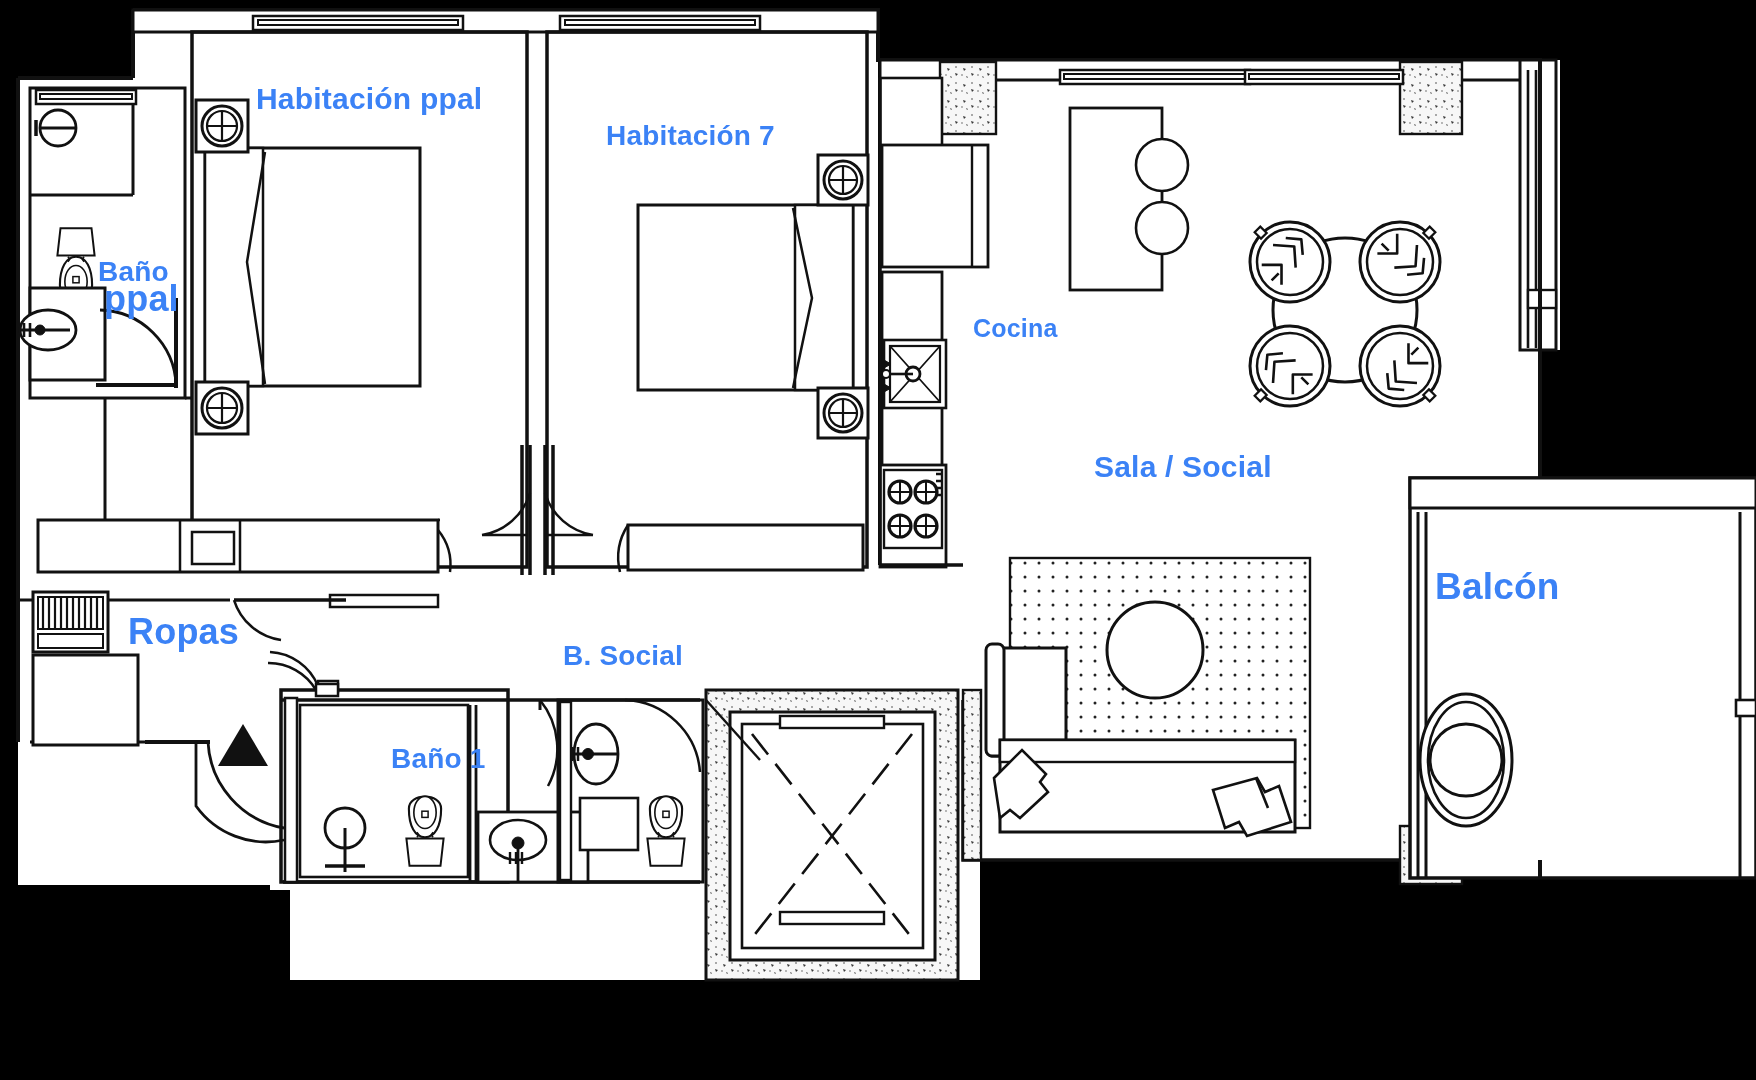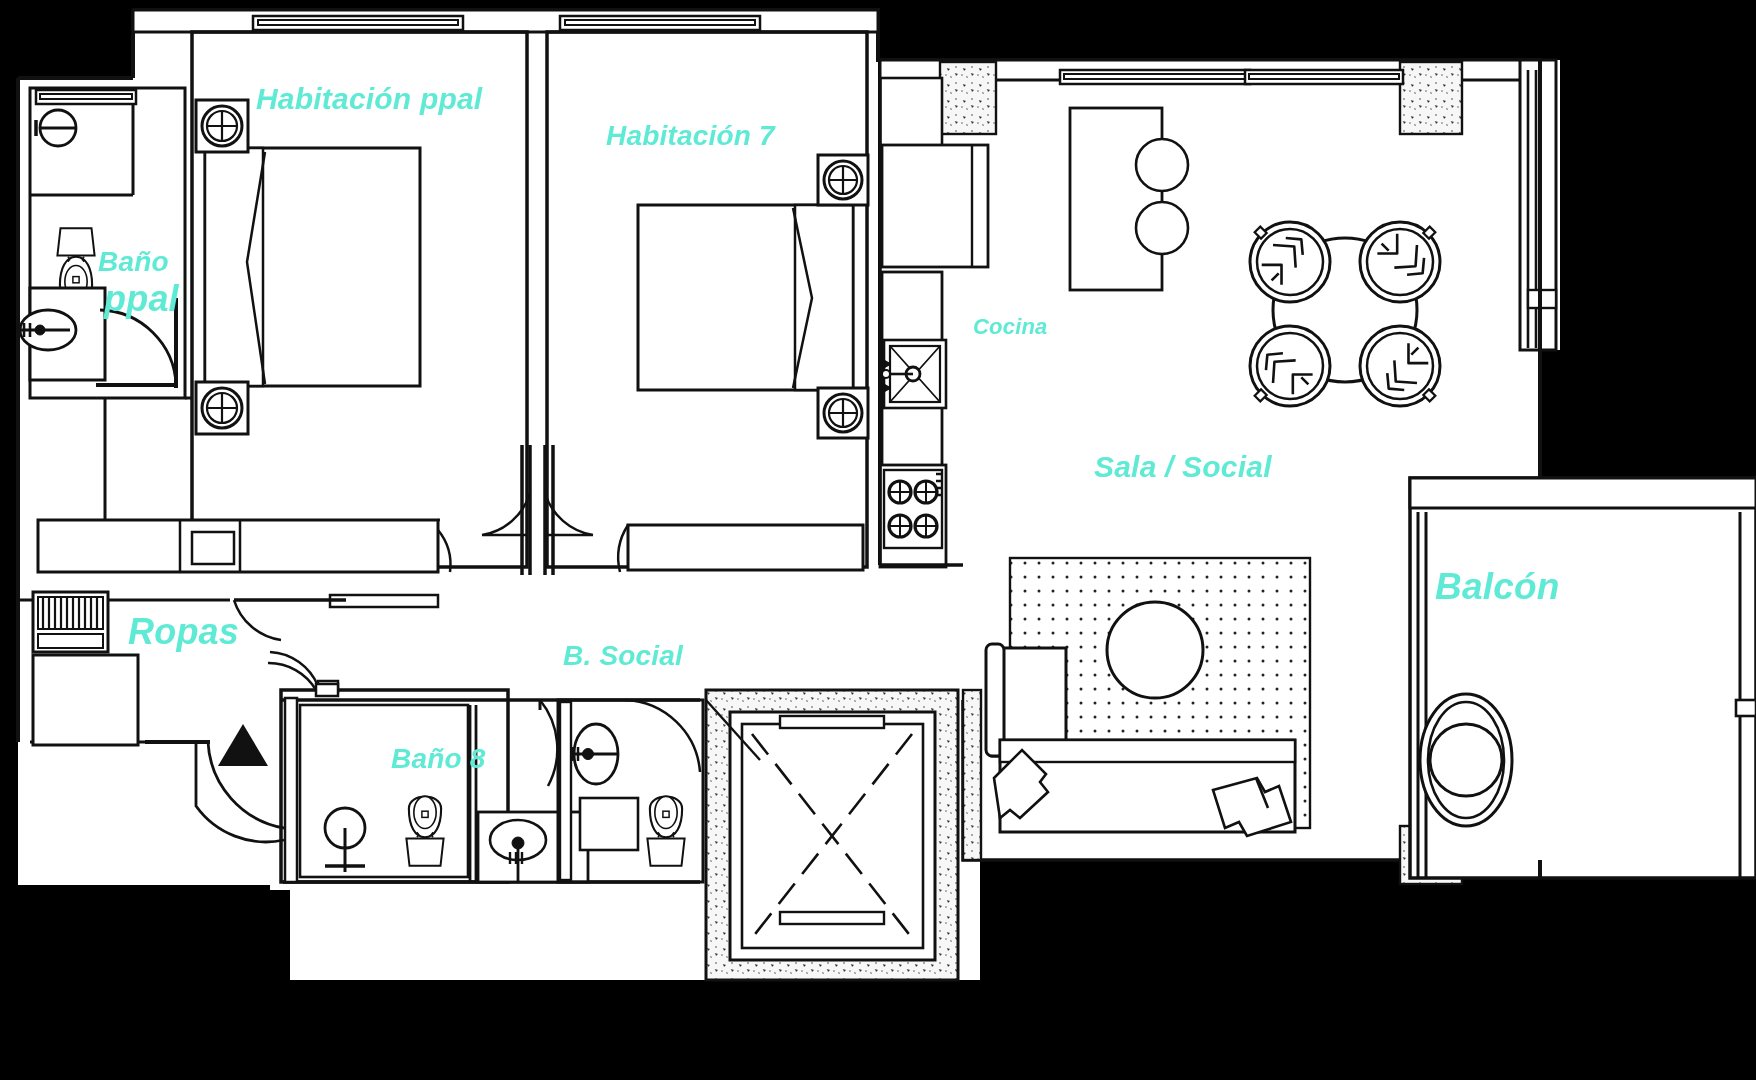--- a/index.html
+++ b/index.html
@@ -1,19 +1,19 @@
 <!DOCTYPE html>
 <html><head>
 <meta charset="utf-8">
 <style>
   html,body{margin:0;padding:0;background:#000;}
   #stage{position:relative;width:1756px;height:1080px;background:#000;overflow:hidden;
          font-family:"Liberation Sans",sans-serif;}
   #plan{position:absolute;left:0;top:0;width:1756px;height:1080px;}
-  .lbl{position:absolute;font-style:italic;font-weight:600;color:#5eead4;white-space:nowrap;
+  .lbl{position:absolute;font-weight:600;color:#3b82f6;white-space:nowrap;
        font-family:"Liberation Sans",sans-serif;letter-spacing:.2px;}
 </style>
 </head>
 <body>
 
 <div id="stage">
 
 <svg id="plan" viewBox="0 0 1756 1080" xmlns="http://www.w3.org/2000/svg">
 
   <defs>
@@ -361,23 +361,23 @@
   </g>
 
   <g fill="none" stroke="#111" stroke-width="4">
     <path d="M1540 60 V478"></path>
     <path d="M1540 878 V860"></path>
   </g>
 
 </svg>
 
 <div class="lbl" style="left:256px;top:82px;font-size:30px;">Habitación ppal</div>
-<div class="lbl" style="left:98px;top:246px;font-size:28px;">Baño</div>
+<div class="lbl" style="left:98px;top:256px;font-size:28px;">Baño</div>
 <div class="lbl" style="left:104px;top:278px;font-size:36px;">ppal</div>
 <div class="lbl" style="left:606px;top:120px;font-size:28px;">Habitación 7</div>
-<div class="lbl" style="left:973px;top:314px;font-size:22px;">Cocina</div>
+<div class="lbl" style="left:973px;top:314px;font-size:25px;">Cocina</div>
 <div class="lbl" style="left:1094px;top:450px;font-size:30px;">Sala / Social</div>
 <div class="lbl" style="left:1435px;top:566px;font-size:37px;">Balcón</div>
 <div class="lbl" style="left:128px;top:611px;font-size:36px;">Ropas</div>
 <div class="lbl" style="left:563px;top:640px;font-size:28px;text-align:center;">B. Social</div>
-<div class="lbl" style="left:391px;top:743px;font-size:28px;">Baño 8</div>
+<div class="lbl" style="left:391px;top:743px;font-size:28px;">Baño 1</div>
 
 </div>
 
 </body></html>

